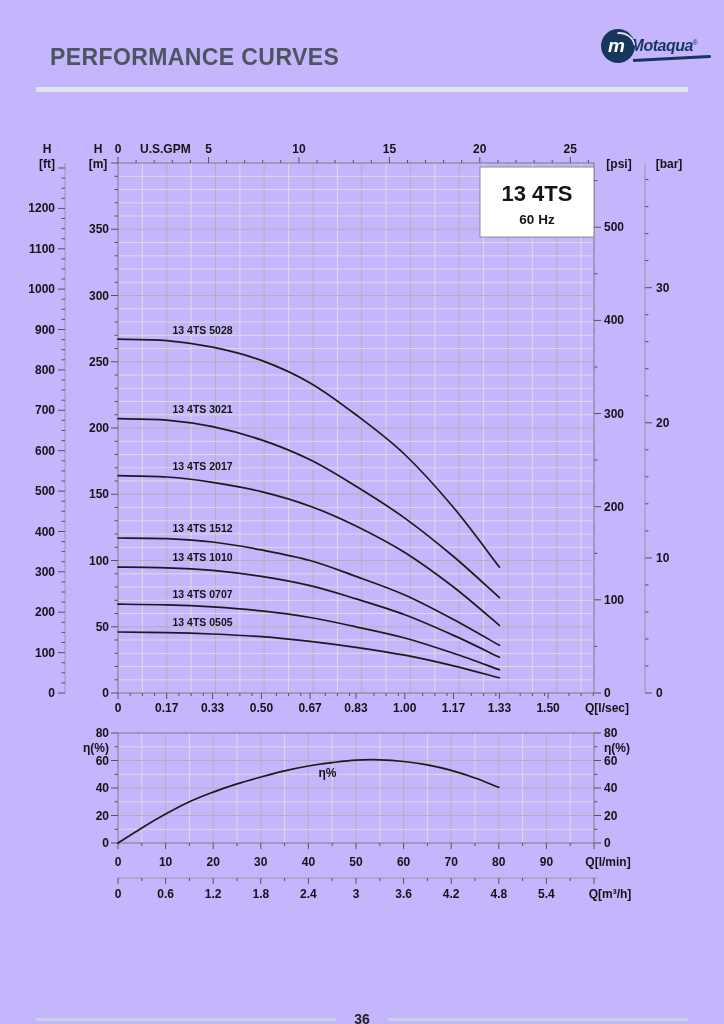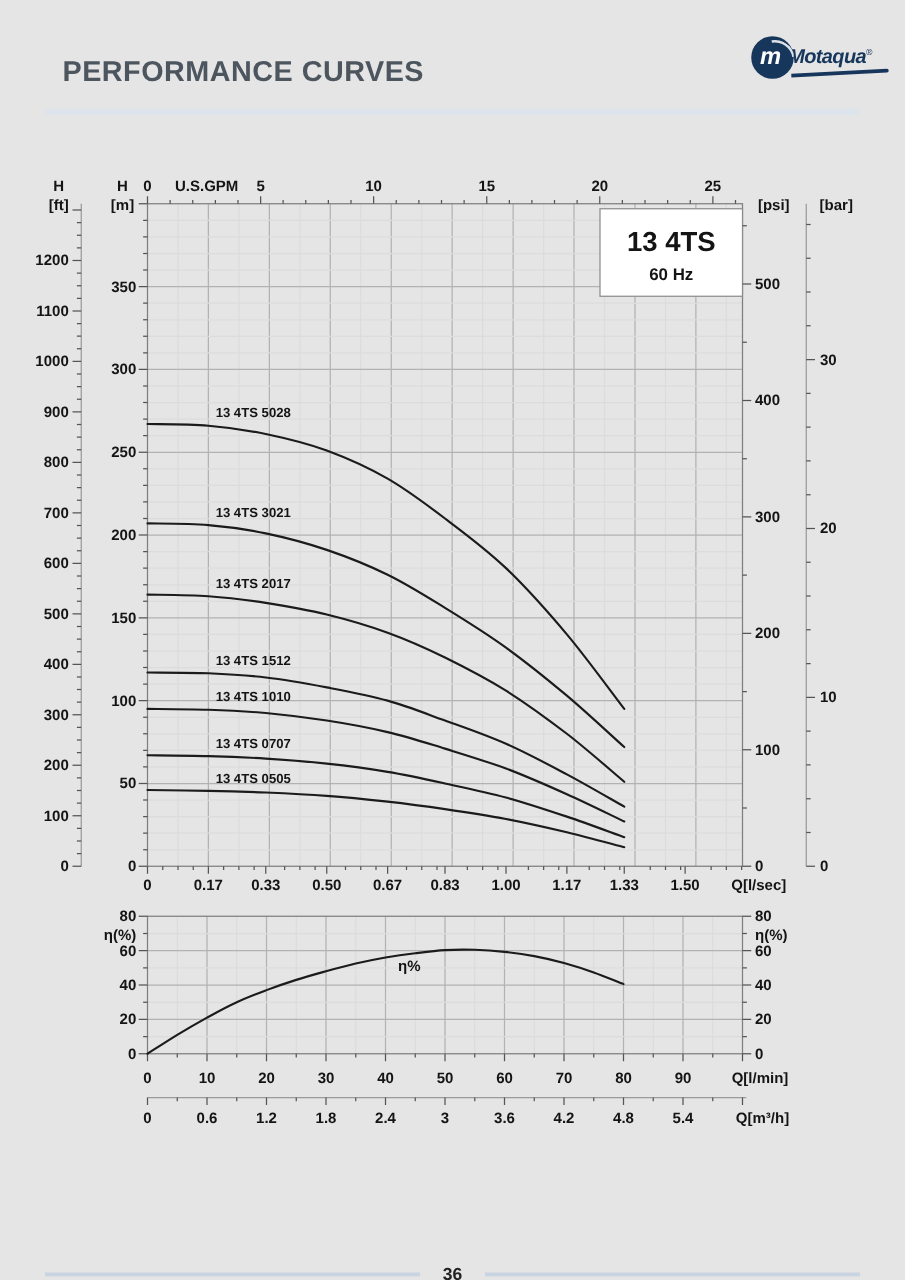--- a/index.html
+++ b/index.html
@@ -1,16 +1,16 @@
 <!DOCTYPE html>
 <html><head>
 <meta charset="utf-8">
 <style>
   html,body{margin:0;padding:0;background:#fff;}
-  .page{position:relative;width:724px;height:1024px;background:#e5e5e5;overflow:hidden;
+  .page{position:relative;width:724px;height:1024px;background:#c4b5fd;overflow:hidden;
         font-family:"Liberation Sans",sans-serif;}
   
   .page-title{position:absolute;left:50px;top:44px;margin:0;font-size:23px;font-weight:700;
               letter-spacing:.4px;color:#4d565e;}
   .logo{position:absolute;right:26px;top:26px;display:flex;align-items:center;height:40px;}
   .emblem{position:relative;width:34px;height:34px;border-radius:50%;background:#16365c;
           display:flex;align-items:center;justify-content:center;z-index:2;overflow:hidden;}
   .emblem span{color:#fff;font-style:italic;font-weight:700;font-size:19px;line-height:1;
                transform:translate(-1px,-1px);}
   .emblem:after{content:"";position:absolute;left:3px;top:3px;width:28px;height:28px;

